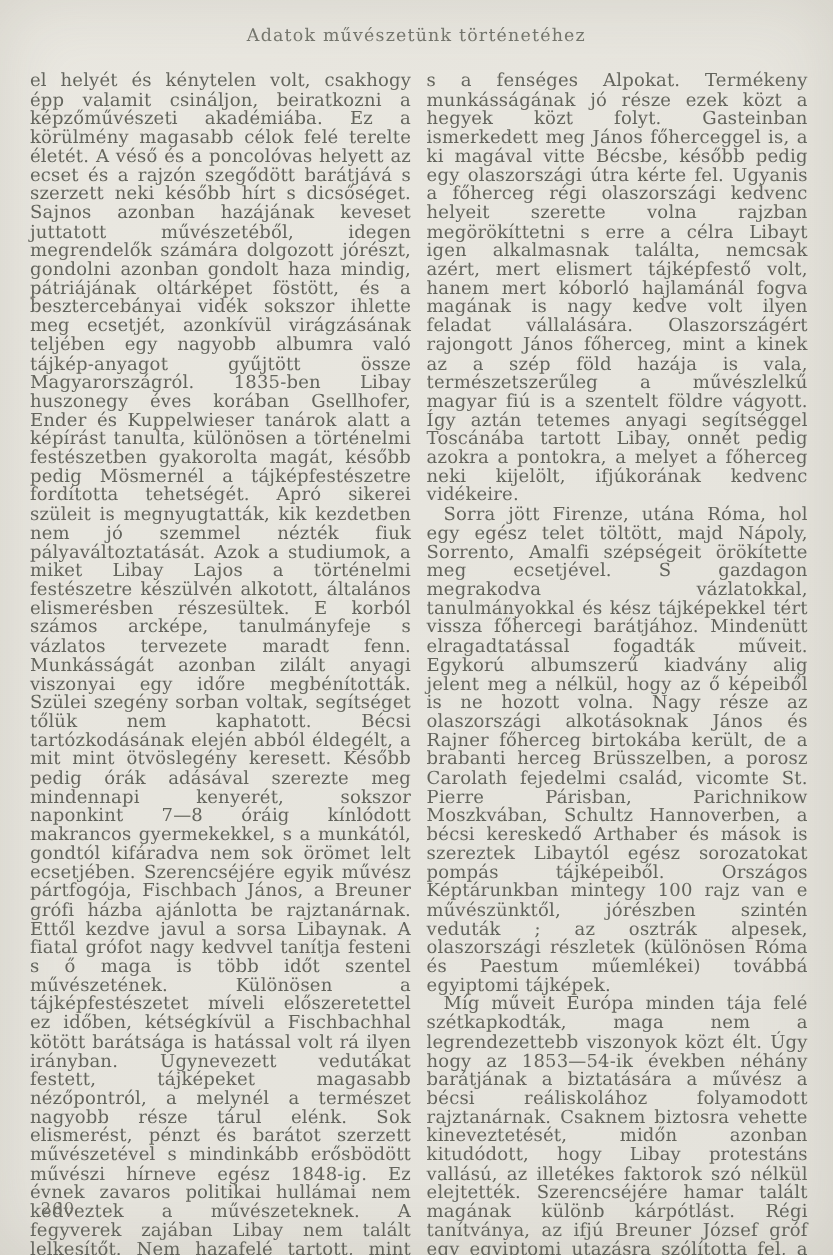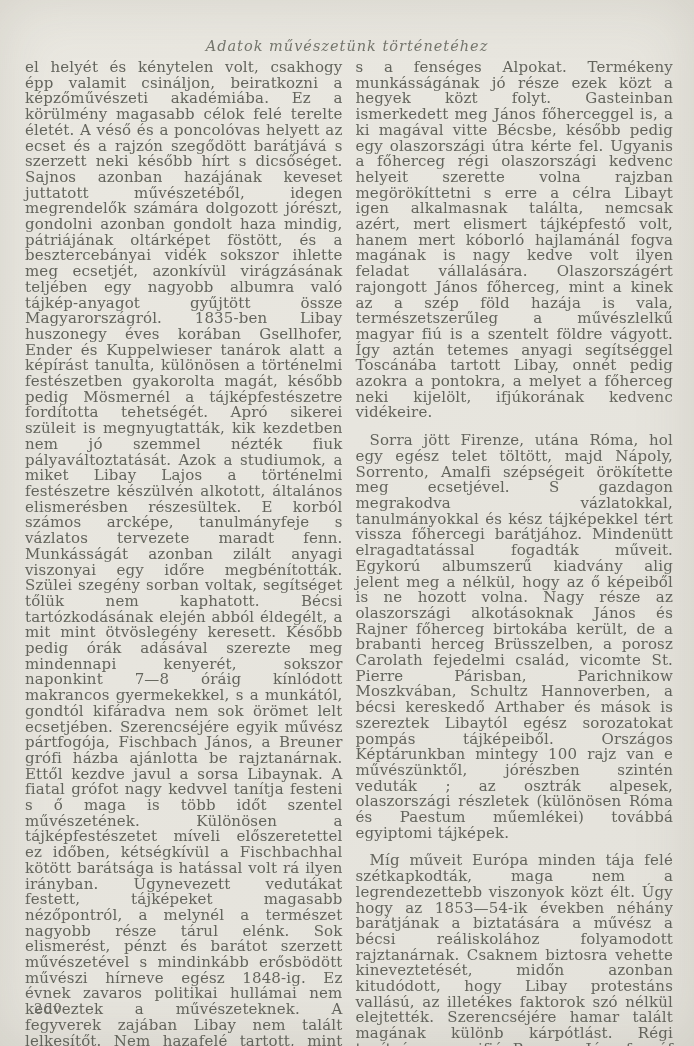--- a/index.html
+++ b/index.html
@@ -18,25 +18,23 @@
     font-family: "DejaVu Serif", "Liberation Serif", serif;
     color: #63645c;
     box-sizing: border-box;
   }
   .running-head {
     position: absolute;
     top: 22px;
     left: 0;
     width: 100%;
     text-align: center;
-    font-style: italic;
     font-size: 14.5px;
     letter-spacing: 1px;
     color: #74756c;
-    margin-top: 16px;
   }
   .columns {
     position: absolute;
     top: 60px;
     left: 25px;
     right: 21px;
     display: flex;
     gap: 13px;
   }
   .column {
@@ -46,21 +44,20 @@
     line-height: 15.7px;
     letter-spacing: 0.15px;
     word-spacing: 0.6px;
   }
   .column p {
     margin: 0;
     text-indent: 0;
   }
   .column p.indent {
     text-indent: 14px;
-    margin-top: 12px;
   }
   .page-number {
     position: absolute;
     left: 34px;
     top: 1000px;
     font-size: 13.5px;
     letter-spacing: 1px;
     color: #6a6b62;
   }
 </style>

